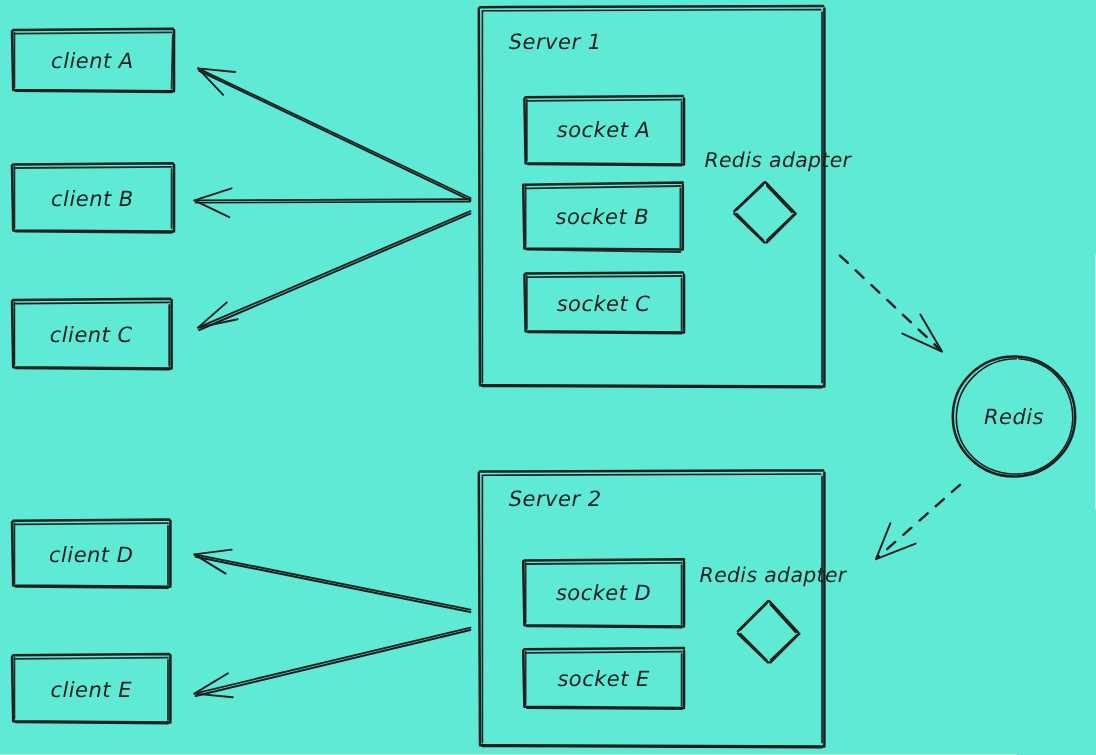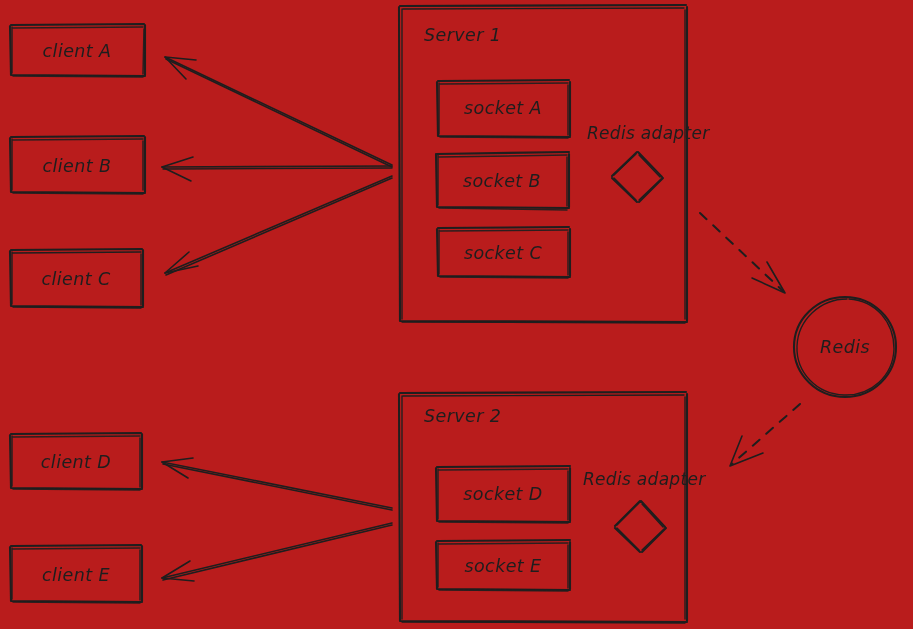--- a/index.html
+++ b/index.html
@@ -8,21 +8,21 @@
     padding: 0;
     background: #ffffff;
   }
   body {
     font-family: "DejaVu Sans", sans-serif;
   }
   #canvas-wrap {
     position: relative;
     width: 913px;
     height: 629px;
-    background: #b91c1c;
+    background: #5eead4;
     overflow: hidden;
   }
   svg#diagram {
     display: block;
     width: 913px;
     height: 629px;
   }
   .sketch-stroke {
     fill: none;
     stroke: #1e1e1e;

